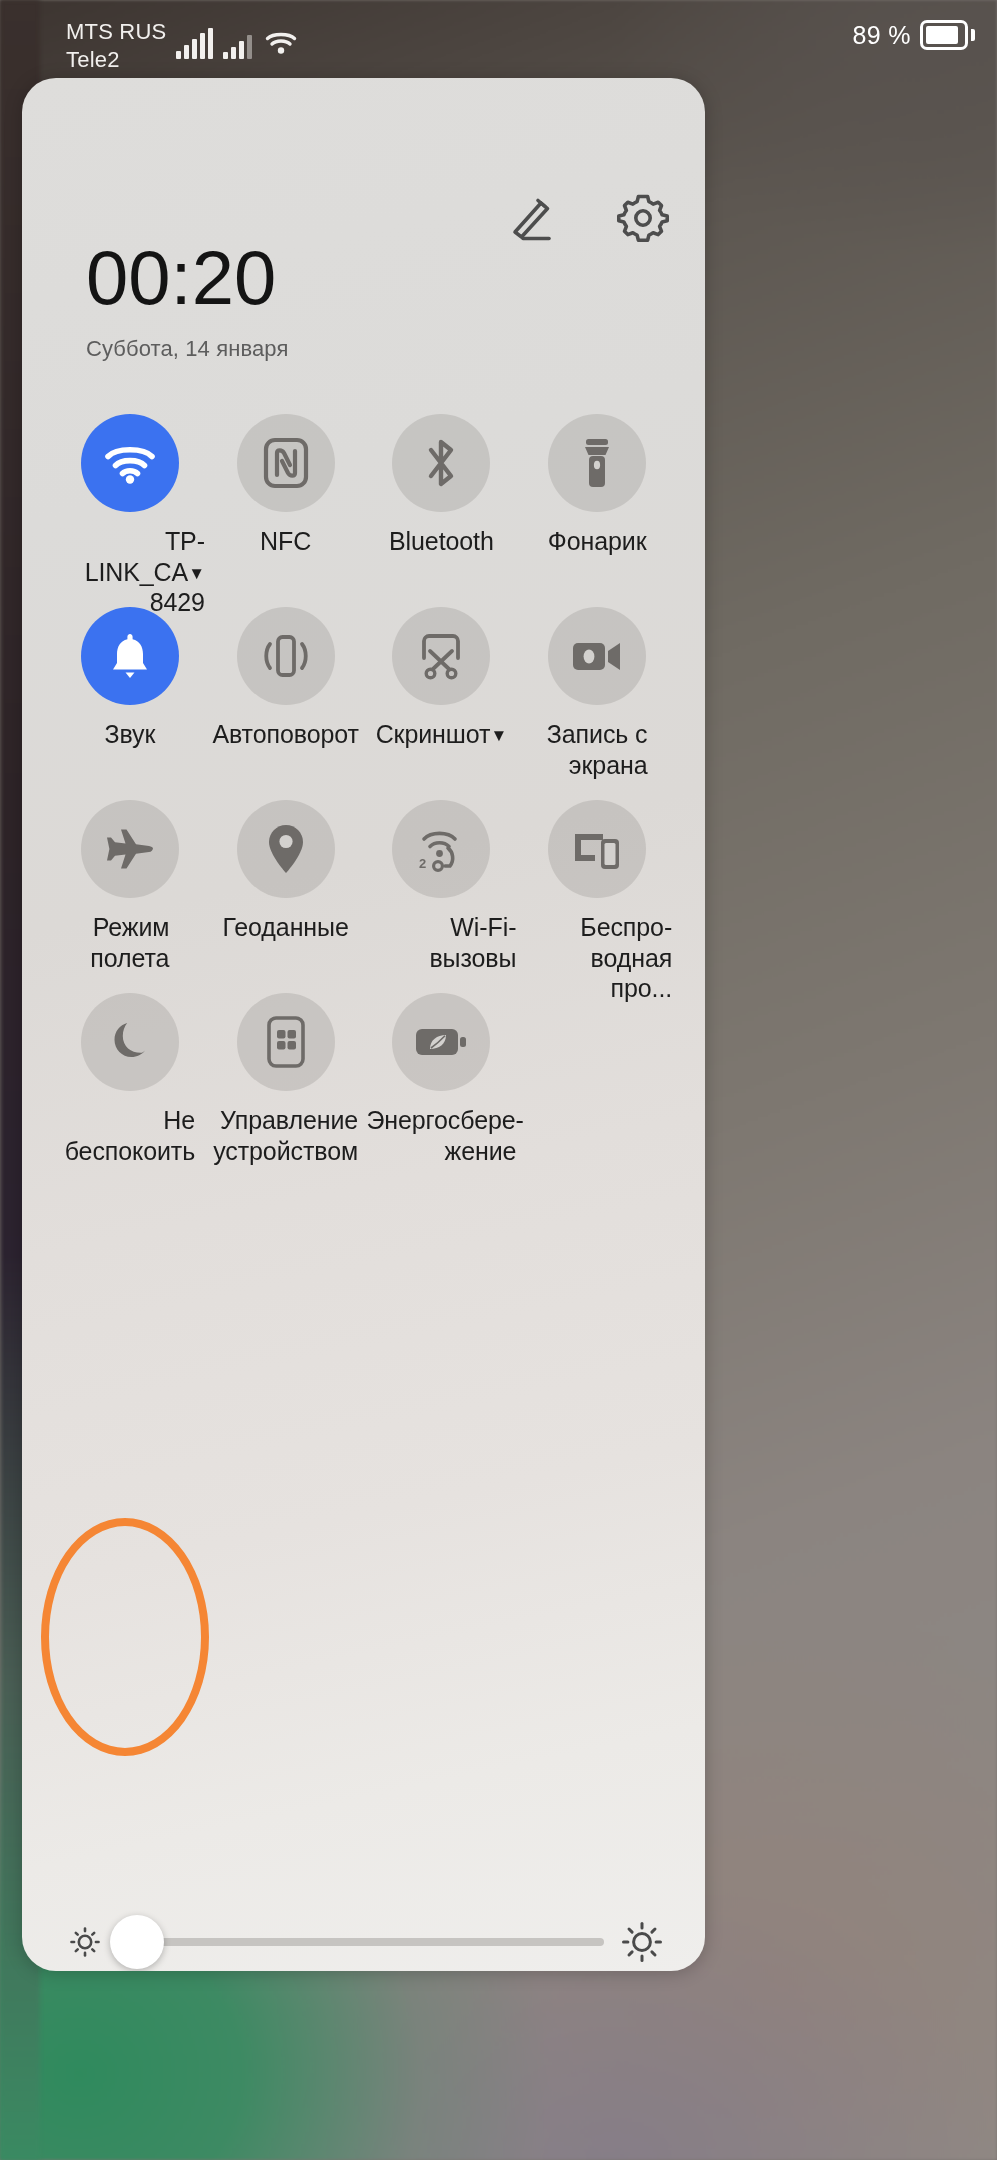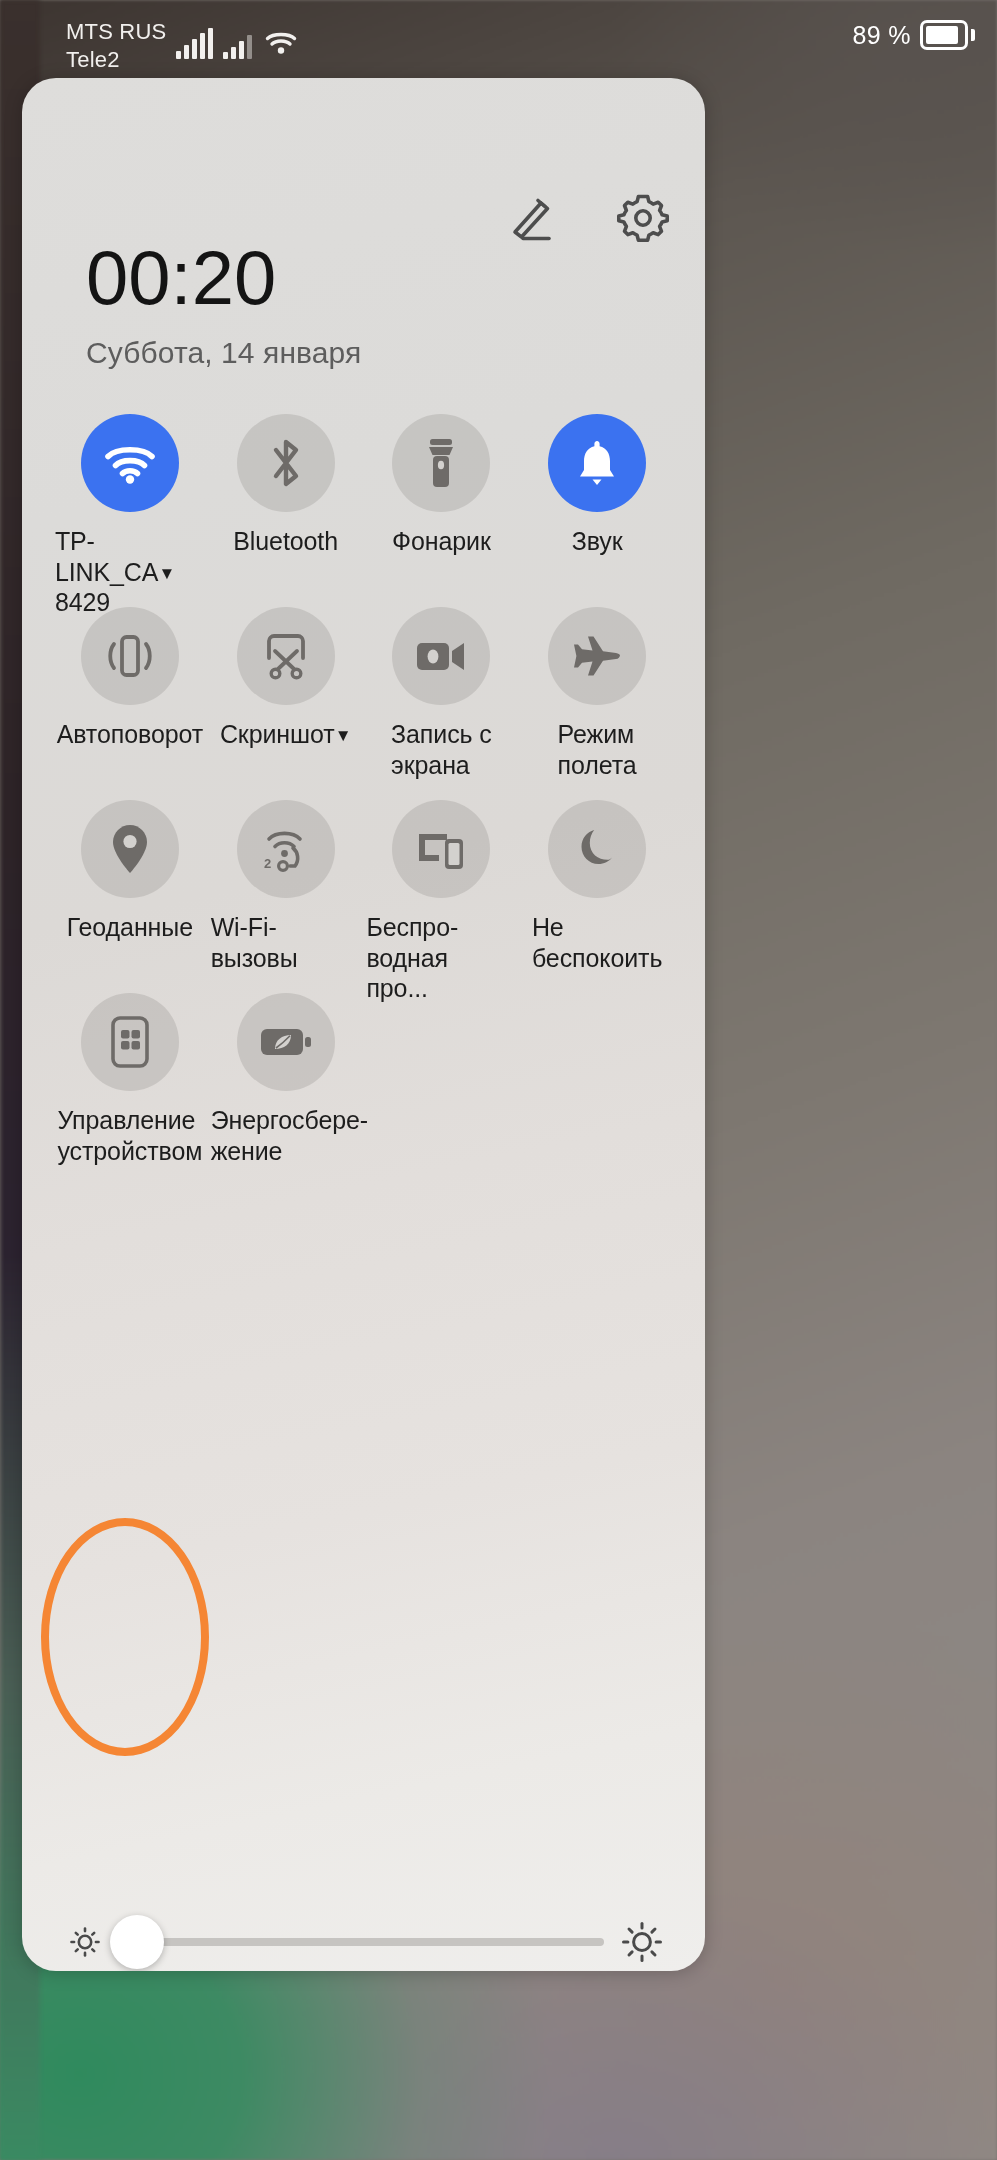--- a/index.html
+++ b/index.html
@@ -82,21 +82,21 @@
   .header-icon { cursor: pointer; line-height: 0; }
 
   
   #clock { position: absolute; left: 64px; top: 162px; }
   #clock-time {
     font-size: 76px; font-weight: 400; color: #141414;
     letter-spacing: 0px; line-height: 1;
   }
   #clock-date {
     margin-top: 20px;
-    font-size: 30px; color: #5d5d5d; letter-spacing: 0.1px;
+    font-size: 22px; color: #5d5d5d; letter-spacing: 0.1px;
   }
 
   
   #tiles-grid {
     position: absolute; left: 30px; top: 320px; width: 623px;
     display: grid;
     grid-template-columns: repeat(4, 1fr);
     row-gap: 0px;
   }
   .tile {
@@ -108,21 +108,21 @@
   .tile-circle {
     width: 98px; height: 98px; border-radius: 50%;
     background: rgba(150,147,143,0.30);
     display: flex; align-items: center; justify-content: center;
     flex: 0 0 auto;
   }
   .tile-circle.active { background: #3b72f0; }
   .tile-label {
     margin-top: 14px;
     font-size: 25px; color: #1d1d1d;
-    text-align: left; line-height: 1.22;
+    text-align: right; line-height: 1.22;
     max-width: 150px;
     letter-spacing: -0.1px;
   }
   .tile-label .caret { font-size: 17px; vertical-align: 2px; }
 
   
   #brightness-row {
     position: absolute; left: 44px; top: 1840px; width: 600px;
     display: flex; align-items: center; gap: 14px;
   }
@@ -232,20 +232,30 @@
           <path d="M12.5 24.5 C18.5 18, 35.5 18, 41.5 24.5"></path>
           <path d="M19.5 32.5 C23 28.8, 31 28.8, 34.5 32.5"></path>
         </g>
         <circle cx="27" cy="38.5" r="4.2" fill="#ffffff"></circle>
       </svg></span>
         </div>
         <div class="tile-label">TP-LINK_CA<span class="caret">▼</span><br>8429</div>
       </div>
       <div class="tile">
         <div class="tile-circle">
+          <span style="line-height: 0;"><svg width="46" height="52" viewBox="0 0 46 52">
+        <rect x="3" y="3" width="40" height="46" rx="9" fill="none" stroke="#6e6b68" stroke-width="4.2"></rect>
+        <path d="M14 38 L14 16 C14 12.5, 19 12.5, 21 16 L27 28" fill="none" stroke="#6e6b68" stroke-width="4.2" stroke-linecap="round"></path>
+        <path d="M32 14 L32 36 C32 39.5, 27 39.5, 25 36 L19 24" fill="none" stroke="#6e6b68" stroke-width="4.2" stroke-linecap="round"></path>
+      </svg></span>
+        </div>
+        <div class="tile-label">NFC</div>
+      </div>
+      <div class="tile">
+        <div class="tile-circle">
           <span style="line-height: 0;"><svg width="38" height="54" viewBox="0 0 38 54">
         <path d="M9 14 L29 40 L19 48 L19 6 L29 14 L9 40" fill="none" stroke="#6e6b68" stroke-width="4.4" stroke-linejoin="round" stroke-linecap="round"></path>
       </svg></span>
         </div>
         <div class="tile-label">Bluetooth</div>
       </div>
       <div class="tile">
         <div class="tile-circle">
           <span style="line-height: 0;"><svg width="34" height="52" viewBox="0 0 34 52">
         <rect x="6" y="2" width="22" height="6" rx="2.5" fill="#6e6b68"></rect>

